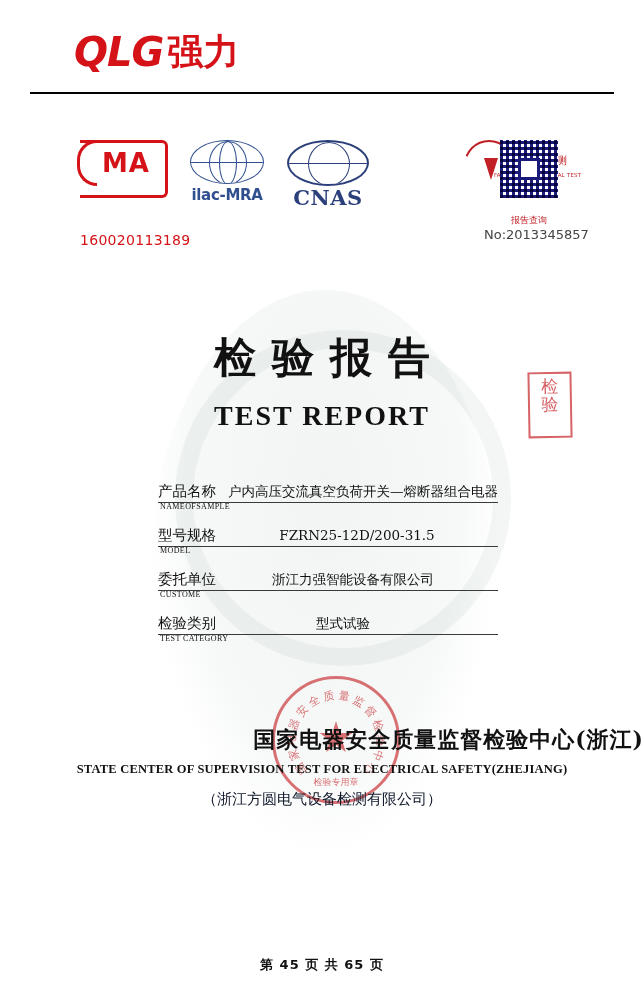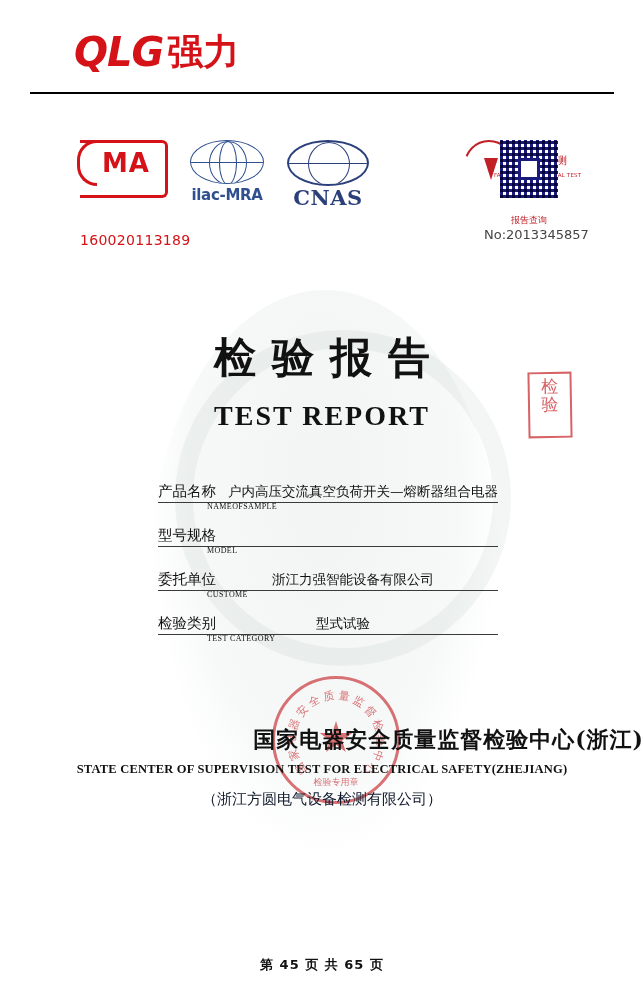--- a/index.html
+++ b/index.html
@@ -381,21 +381,20 @@
     text-align: center;
   }
   .field-sub {
     position: absolute;
     left: 2px;
     top: 20px;
     font-family: "Liberation Serif", serif;
     font-size: 8px;
     letter-spacing: 0.4px;
     color: #111;
-    margin-left: 47px;
   }
   .field-line {
     position: absolute;
     left: 0;
     right: 0;
     top: 20px;
     border-bottom: 1px solid #3a3a3a;
   }
   .field-value {
     position: absolute;
@@ -565,20 +564,21 @@
 
   <div class="field f-name">
     <span class="field-label">产品名称</span>
     <span class="field-value">户内高压交流真空负荷开关—熔断器组合电器</span>
     <span class="field-line"></span>
     <span class="field-sub">NAMEOFSAMPLE</span>
   </div>
 
   <div class="field f-model">
     <span class="field-label">型号规格</span>
+    <span class="field-value">FZRN25-12D/200-31.5</span>
     <span class="field-line"></span>
     <span class="field-sub">MODEL</span>
   </div>
 
   <div class="field f-custome">
     <span class="field-label">委托单位</span>
     <span class="field-value">浙江力强智能设备有限公司</span>
     <span class="field-line"></span>
     <span class="field-sub">CUSTOME</span>
   </div>

